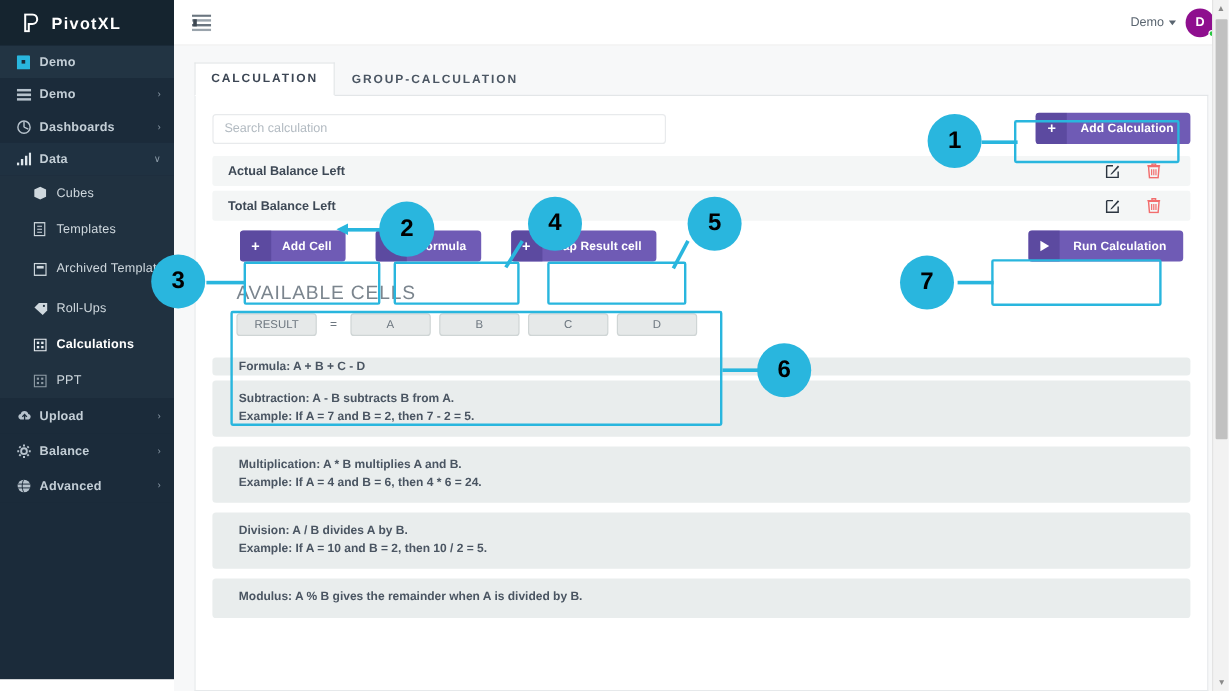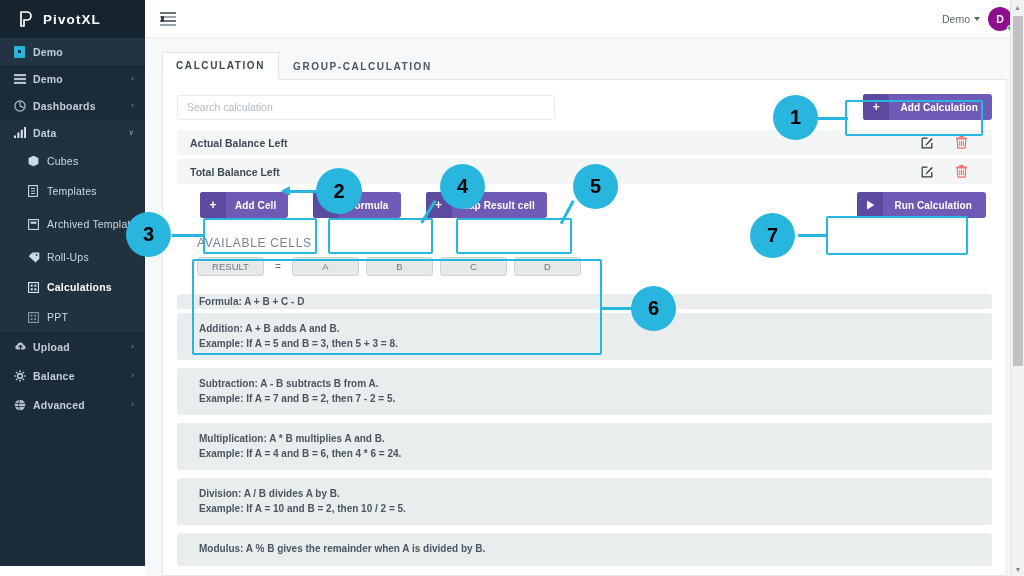--- a/index.html
+++ b/index.html
@@ -199,21 +199,21 @@
     display: flex; align-items: center; gap: 25px;
     margin-top: 8px; padding-left: 23px;
   }
   .btn-row .spacer { flex: 1; }
 
   .avail-panel {
     margin-top: 9px;
     padding: 9px 14px 10px 20px;
   }
   .avail-title {
-    font-size: 12px; color: #7b858e; letter-spacing: .7px;
+    font-size: 16px; color: #7b858e; letter-spacing: .7px;
     margin-bottom: 7px;
   }
   .cell-row { display: flex; align-items: center; gap: 7px; }
   .cell-chip {
     background: #e6e9e9;
     border: 1px solid #cfd5d5;
     border-radius: 3px;
     height: 19px; width: 67px;
     display:flex;align-items:center;justify-content:center;
     font-size: 9.5px; color: #6c767f;
@@ -546,24 +546,20 @@
             <span class="cell-chip">B</span>
             <span class="cell-chip">C</span>
             <span class="cell-chip">D</span>
           </div>
         </div>
 
         <div class="formula-bar">Formula: A + B + C - D</div>
 
         <div class="op-list">
           <div class="op-card">
-            <div>Addition: A + B adds A and B.</div>
-            <div>Example: If A = 5 and B = 3, then 5 + 3 = 8.</div>
-          </div>
-          <div class="op-card">
             <div>Subtraction: A - B subtracts B from A.</div>
             <div>Example: If A = 7 and B = 2, then 7 - 2 = 5.</div>
           </div>
           <div class="op-card">
             <div>Multiplication: A * B multiplies A and B.</div>
             <div>Example: If A = 4 and B = 6, then 4 * 6 = 24.</div>
           </div>
           <div class="op-card">
             <div>Division: A / B divides A by B.</div>
             <div>Example: If A = 10 and B = 2, then 10 / 2 = 5.</div>

